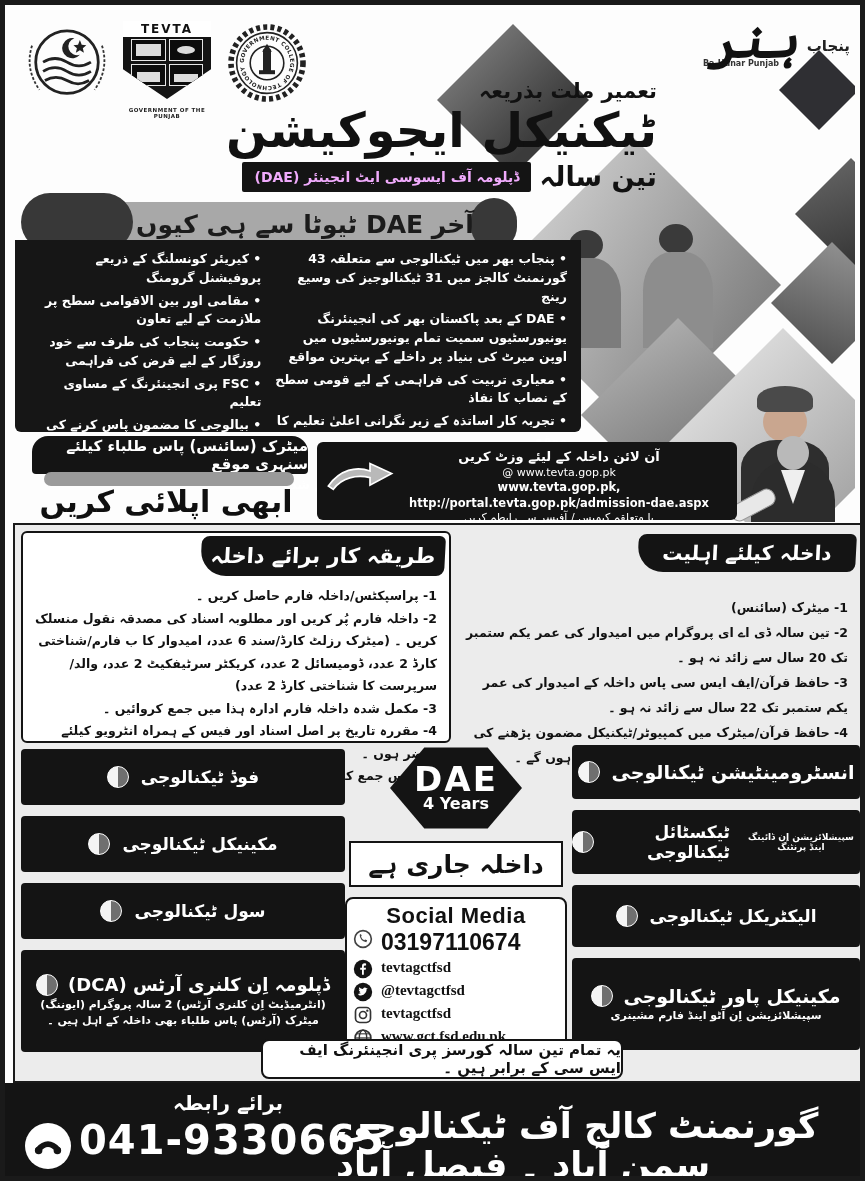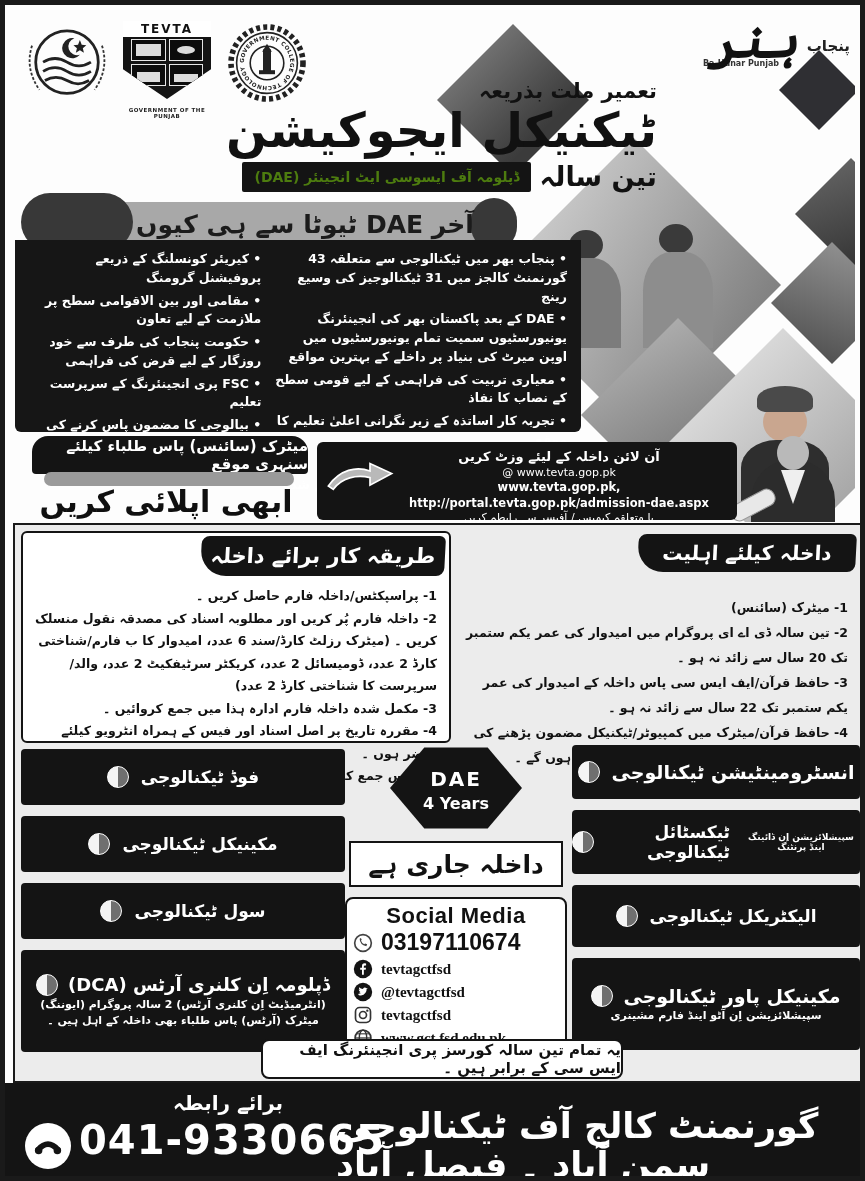--- a/index.html
+++ b/index.html
@@ -25,21 +25,21 @@
   .hunar-main{font-size:52px;font-weight:bold;color:#111;line-height:56px;display:inline-block;
     transform:skewX(-6deg);font-family:"DejaVu Serif",serif;}
   .hunar-side{font-size:15px;font-weight:bold;color:#222;display:inline-block;vertical-align:top;margin-top:26px;}
   .hunar-sub{font-size:8px;font-weight:bold;color:#333;text-align:center;margin-top:-8px;margin-right:28px;}
 
   
   .headline{left:20px;top:74px;width:632px;text-align:right;direction:rtl;color:#111;}
   .tagline{font-size:21px;font-weight:bold;}
   .main-title{font-size:48px;font-weight:bold;line-height:54px;margin-top:0;}
   .dur-row{direction:ltr;display:flex;align-items:center;gap:8px;margin:4px 0 0 38px;width:max-content;}
-  .dae-bar{background:#141414;color:#4d7c0f;font-size:14px;font-weight:bold;
+  .dae-bar{background:#141414;color:#f0abfc;font-size:14px;font-weight:bold;
     padding:7px 12px;border-radius:2px;direction:rtl;}
   .duration{font-size:27px;font-weight:bold;}
 
   
   .why-ribbon{left:22px;top:197px;width:486px;height:44px;background:#a8a8a8;border-radius:22px;}
   .why-ribbon::before{content:"";position:absolute;left:-6px;top:-9px;width:112px;height:58px;
     background:#383838;border-radius:30px;}
   .why-ribbon::after{content:"";position:absolute;right:-4px;top:-4px;width:46px;height:52px;
     background:#383838;border-radius:24px;}
   .why-text{position:absolute;inset:0;z-index:2;display:flex;align-items:center;justify-content:center;
@@ -111,30 +111,30 @@
   .tbar.multi{flex-direction:column;gap:2px;padding:7px 6px;}
   .tbar.multi .trow{display:flex;align-items:center;gap:10px;}
   .tsub{font-size:11px;font-weight:bold;direction:rtl;line-height:1.3;text-align:center;}
   .tsub-tiny{font-size:9px;line-height:1.15;text-align:center;direction:rtl;}
 
   
   .ccol{position:absolute;left:330px;top:220px;width:222px;text-align:center;}
   .hexagon{width:132px;height:86px;margin:0 auto;background:#141414;color:#fff;
     clip-path:polygon(26% 3%,74% 3%,100% 50%,74% 97%,26% 97%,0 50%);
     display:flex;flex-direction:column;align-items:center;justify-content:center;}
-  .hex-line1{font-size:20px;font-weight:bold;letter-spacing:2px;line-height:30px;}
+  .hex-line1{font-size:34px;font-weight:bold;letter-spacing:2px;line-height:30px;}
   .hex-line2{font-size:16px;font-weight:bold;}
   .admission-open{width:214px;height:46px;margin:10px auto 0;background:#fff;border:2px solid #141414;
     box-sizing:border-box;display:flex;align-items:center;justify-content:center;
     font-size:25px;font-weight:bold;color:#111;direction:rtl;}
   .social-box{width:222px;margin:10px auto 0;background:#fff;border:2px solid #141414;border-radius:8px;
     box-sizing:border-box;padding:4px 6px 6px;text-align:left;}
   .social-title{font-size:22px;font-weight:bold;text-align:center;color:#111;
     font-family:"Liberation Sans",sans-serif;letter-spacing:0.5px;}
-  .srow{display:flex;align-items:center;gap:8px;margin-top:3px;color:#111;
+  .srow{display:flex;gap:8px;margin-top:3px;color:#111;
     font-family:"Liberation Serif",serif;font-weight:bold;font-size:15px;}
   .srow.phone-row{font-size:23px;margin-top:0;font-family:"Liberation Sans",sans-serif;}
   .sic{flex:0 0 20px;width:20px;height:20px;}
 
   
   .note-box{left:246px;top:514px;width:362px;height:40px;background:#fff;border:2px solid #141414;
     border-radius:8px;box-sizing:border-box;display:flex;align-items:center;justify-content:center;
     font-size:15px;font-weight:bold;color:#111;direction:rtl;padding-left:28px;}
   .footer{left:0;top:1078px;width:865px;height:103px;background:#141414;color:#fff;}
   .contact-label{position:absolute;left:168px;top:8px;font-size:20px;font-weight:bold;direction:rtl;}
@@ -250,21 +250,21 @@
       <div class="bene-item">DAE کے بعد پاکستان بھر کی انجینئرنگ یونیورسٹیوں سمیت تمام یونیورسٹیوں میں اوپن میرٹ کی بنیاد پر داخلے کے بہترین مواقع</div>
       <div class="bene-item">معیاری تربیت کی فراہمی کے لیے قومی سطح کے نصاب کا نفاذ</div>
       <div class="bene-item">تجربہ کار اساتذہ کے زیر نگرانی اعلیٰ تعلیم کا موقع</div>
       <div class="bene-item">جدید ترین لیبارٹریز اور ورکشاپس</div>
       <div class="bene-item">قومی اور بین الاقوامی سطح پر تسلیم شدہ PBTE کی سرٹیفیکیشن</div>
     </div>
     <div class="bene-col second">
       <div class="bene-item">کیریئر کونسلنگ کے ذریعے پروفیشنل گرومنگ</div>
       <div class="bene-item">مقامی اور بین الاقوامی سطح پر ملازمت کے لیے تعاون</div>
       <div class="bene-item">حکومت پنجاب کی طرف سے خود روزگار کے لیے قرض کی فراہمی</div>
-      <div class="bene-item">FSC پری انجینئرنگ کے سرپرست تعلیم</div>
+      <div class="bene-item">FSC پری انجینئرنگ کے مساوی تعلیم</div>
       <div class="bene-item">بیالوجی کا مضمون پاس کرنے کی صورت میں FSC پری میڈیکل کے مساوی تعلیم</div>
     </div>
   </div>
 
   <div class="abs golden-box">میٹرک (سائنس) پاس طلباء کیلئے سنہری موقع</div>
   <div class="abs gray-pill"></div>
   <div class="abs apply-now">ابھی اپلائی کریں</div>
 
   <div class="abs online-box">
     <svg class="online-arrow" width="70" height="44" viewBox="0 0 84 44">

